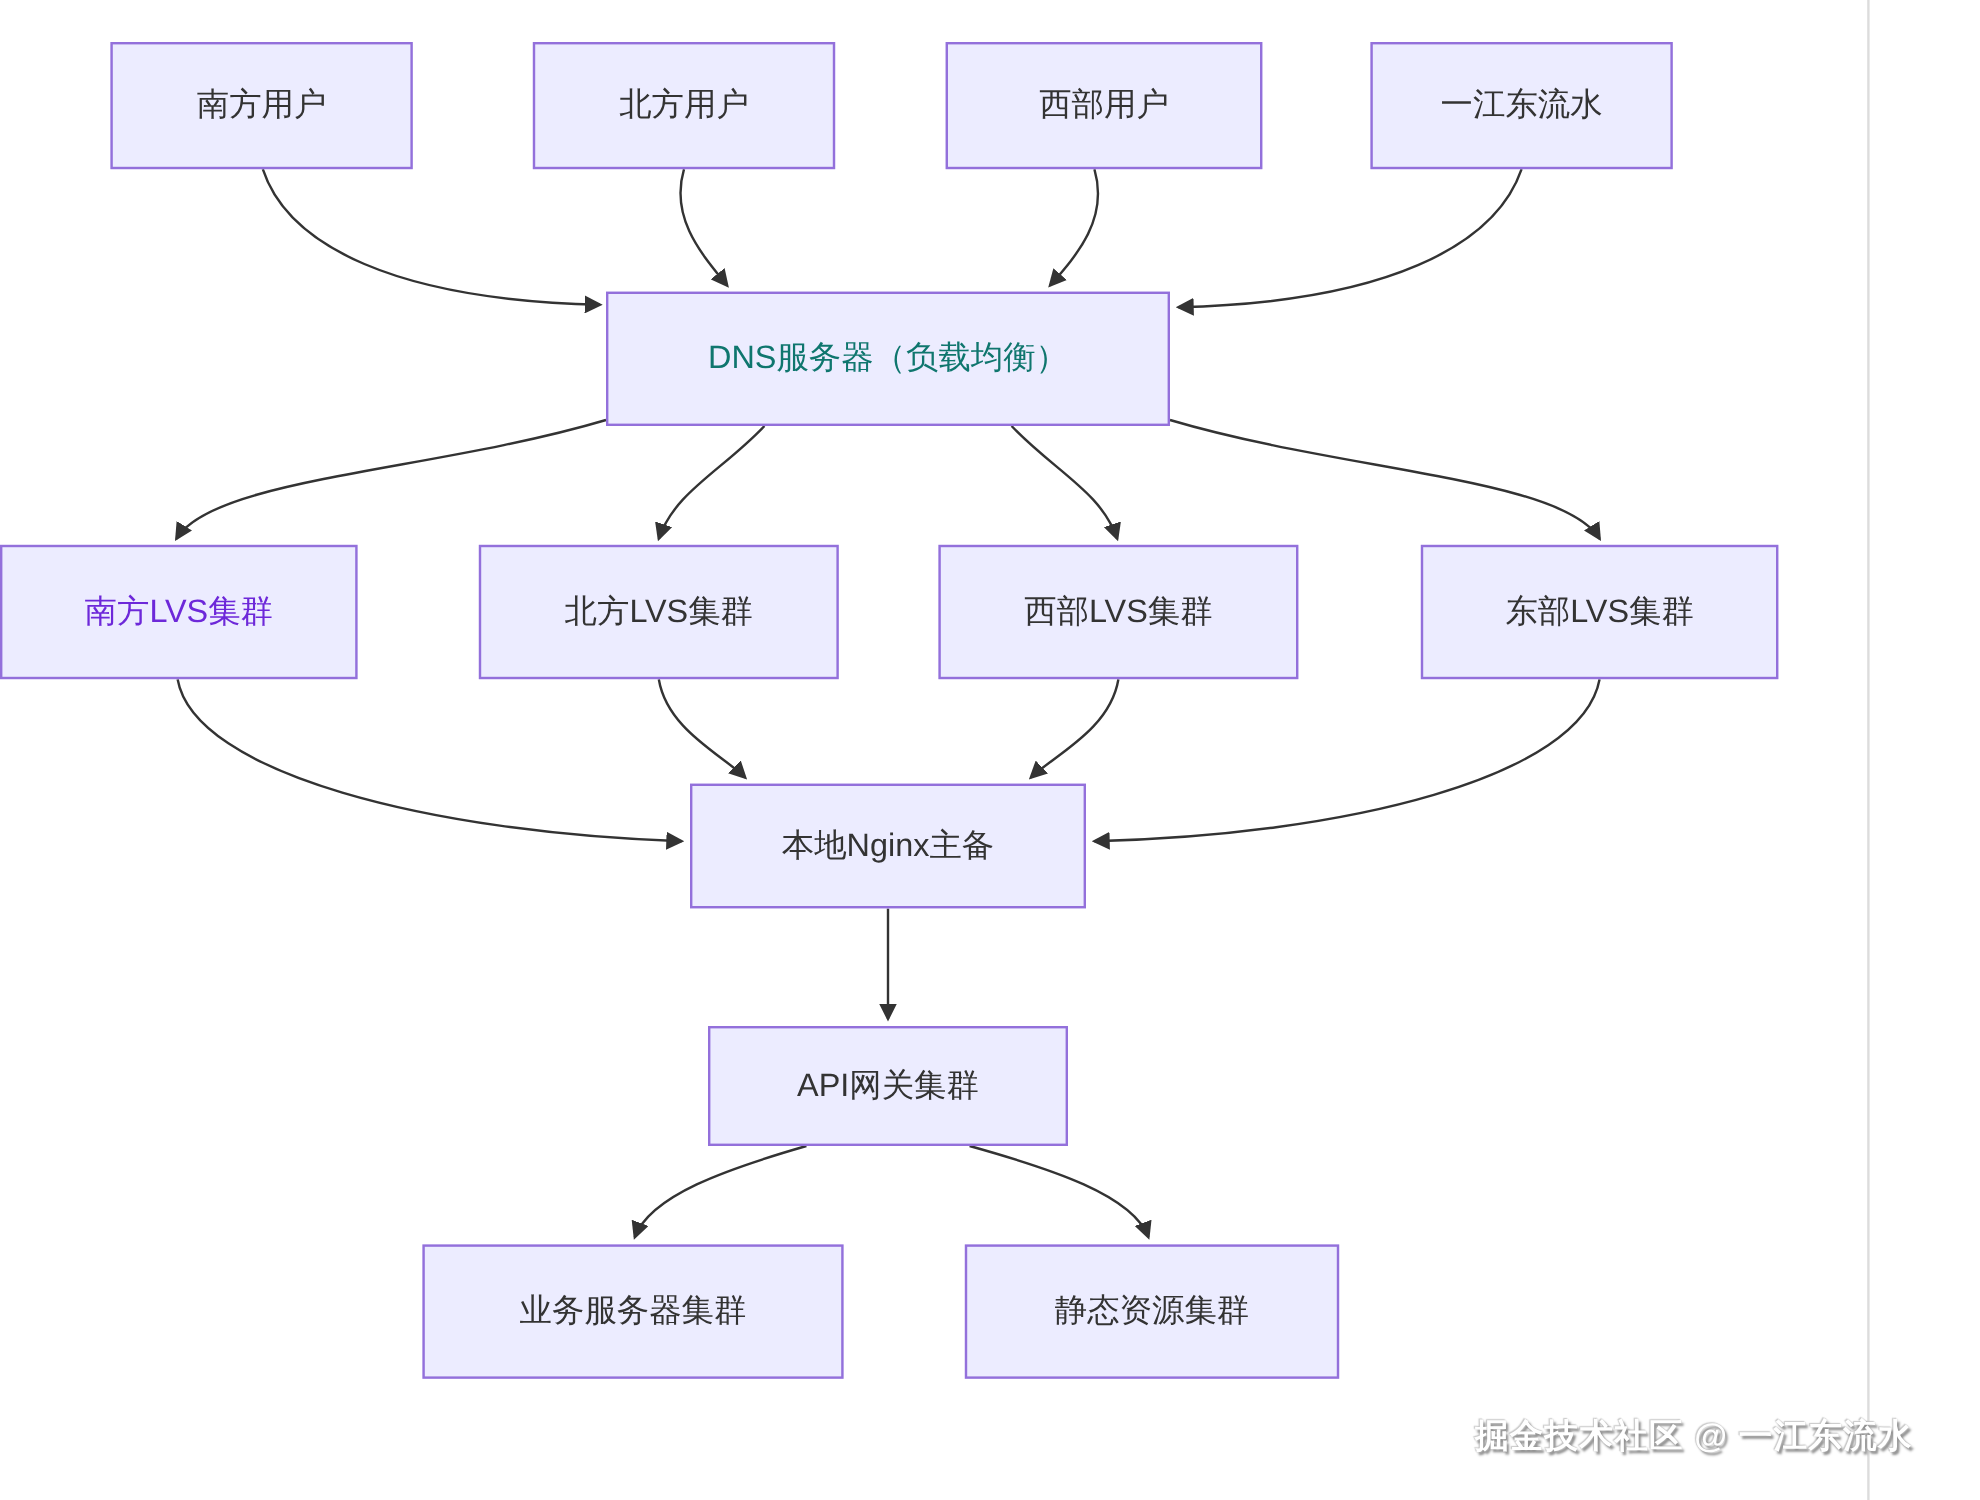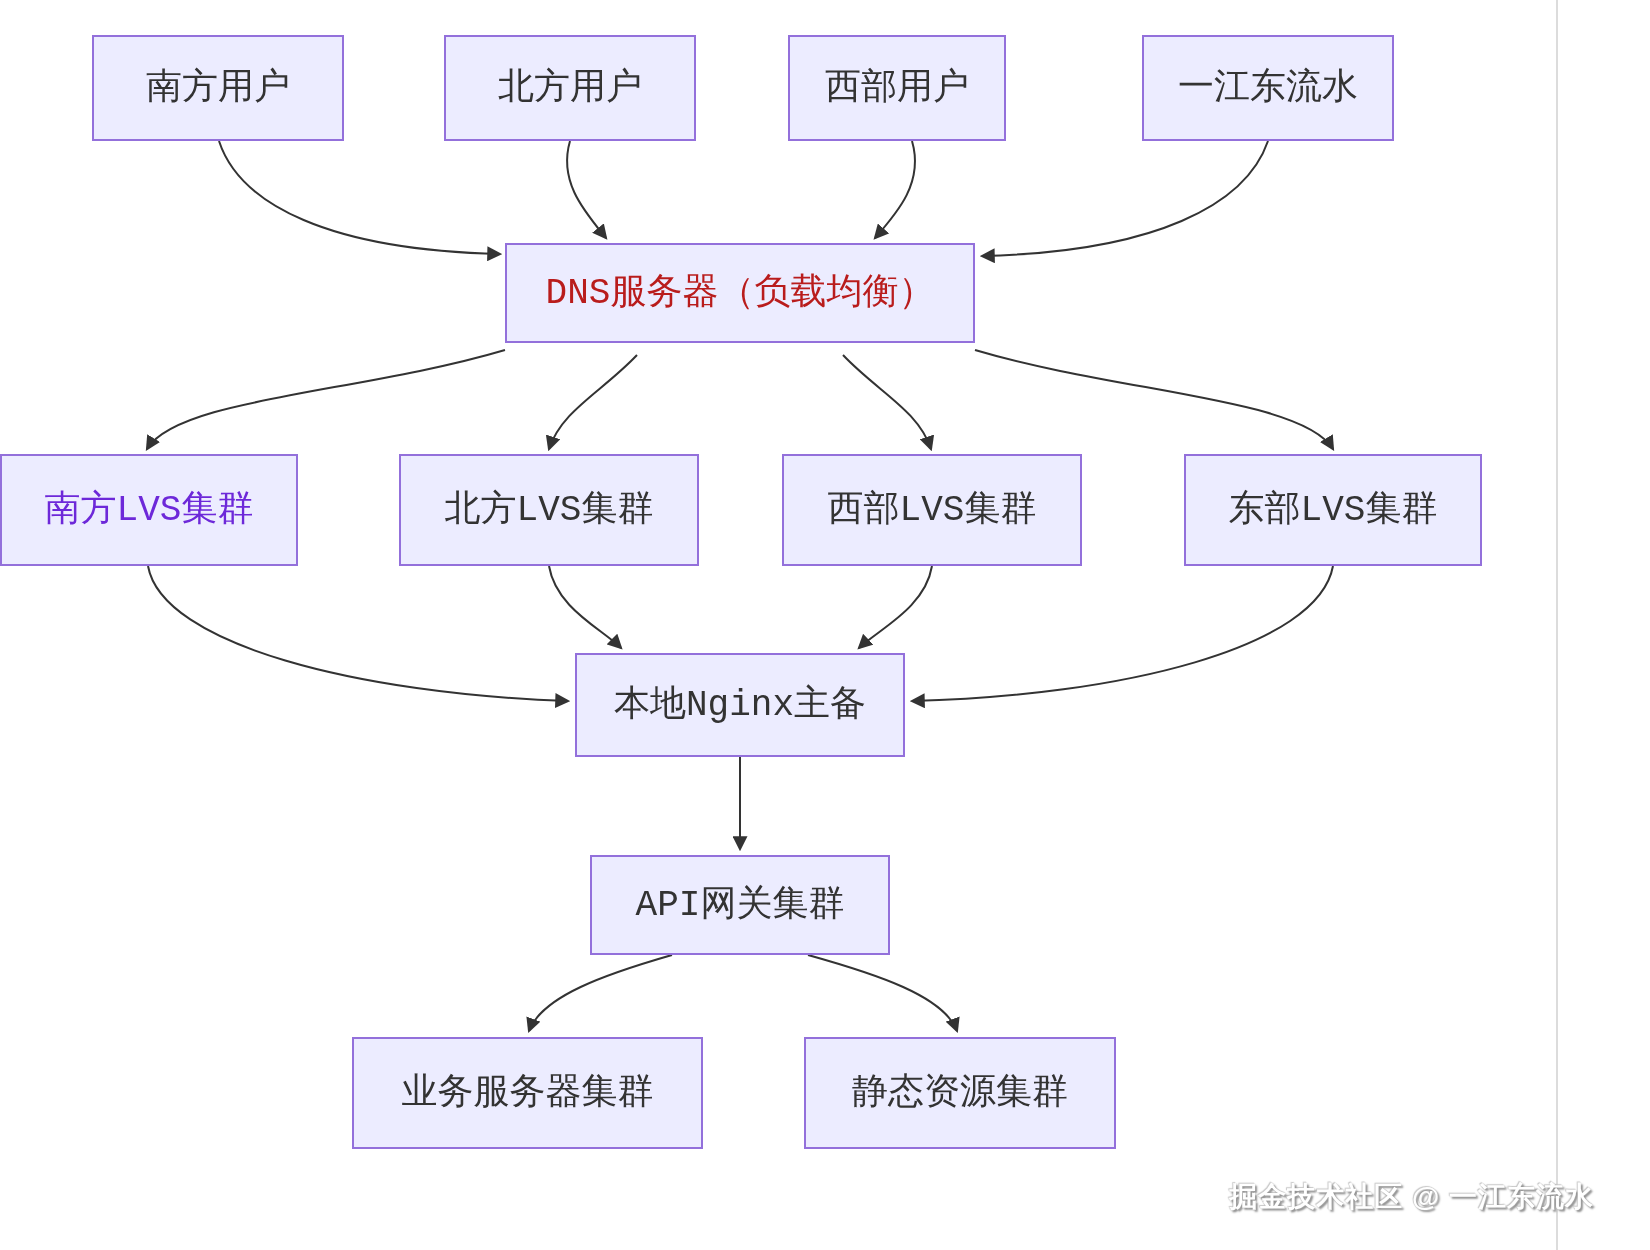--- a/index.html
+++ b/index.html
@@ -16,23 +16,22 @@
     left: 0; top: 0;
     width: 1650px; height: 1250px;
   }
   .node {
     position: absolute;
     display: flex;
     align-items: center;
     justify-content: center;
     box-sizing: border-box;
     text-align: center;
-    font-size: 36px;
+    font-size: 27px;
     line-height: 1.25;
-    font-family: Liberation Mono, monospace;
   }
   .divider {
     position: absolute;
     top: 0;
     width: 2px;
     height: 100%;
   }
   .watermark {
     position: absolute;
     right: 56px;
@@ -74,27 +73,27 @@
       </g>
   </svg>
 
   <div id="node-layer">
       <div class="node" style="left: 92px; top: 35px; width: 252px; height: 106px; background: rgb(236, 236, 255); border: 2px solid rgb(147, 112, 219); color: rgb(51, 51, 51);">
         <span>南方用户</span>
       </div>
       <div class="node" style="left: 444px; top: 35px; width: 252px; height: 106px; background: rgb(236, 236, 255); border: 2px solid rgb(147, 112, 219); color: rgb(51, 51, 51); justify-content: center;">
         <span>北方用户</span>
       </div>
-      <div class="node" style="left: 788px; top: 35px; width: 218px; height: 106px; background: rgb(236, 236, 255); border: 2px solid rgb(147, 112, 219); color: rgb(51, 51, 51);">
+      <div class="node" style="left: 788px; top: 35px; width: 264px; height: 106px; background: rgb(236, 236, 255); border: 2px solid rgb(147, 112, 219); color: rgb(51, 51, 51);">
         <span>西部用户</span>
       </div>
       <div class="node" style="left: 1142px; top: 35px; width: 252px; height: 106px; background: rgb(236, 236, 255); border: 2px solid rgb(147, 112, 219); color: rgb(51, 51, 51);">
         <span>一江东流水</span>
       </div>
-      <div class="node" style="left: 505px; top: 243px; width: 470px; height: 100px; background: rgb(236, 236, 255); border: 2px solid rgb(147, 112, 219); color: #b91c1c;">
+      <div class="node" style="left: 505px; top: 243px; width: 470px; height: 112px; background: rgb(236, 236, 255); border: 2px solid rgb(147, 112, 219); color: #0f766e;">
         <span>DNS服务器（负载均衡）</span>
       </div>
       <div class="node" style="left: 0px; top: 454px; width: 298px; height: 112px; background: rgb(236, 236, 255); border: 2px solid rgb(147, 112, 219); color: #6d28d9; text-align: center;">
         <span>南方LVS集群</span>
       </div>
       <div class="node" style="left: 399px; top: 454px; width: 300px; height: 112px; background: rgb(236, 236, 255); border: 2px solid rgb(147, 112, 219); color: rgb(51, 51, 51);">
         <span>北方LVS集群</span>
       </div>
       <div class="node" style="left: 782px; top: 454px; width: 300px; height: 112px; background: rgb(236, 236, 255); border: 2px solid rgb(147, 112, 219); color: rgb(51, 51, 51);">
         <span>西部LVS集群</span>

